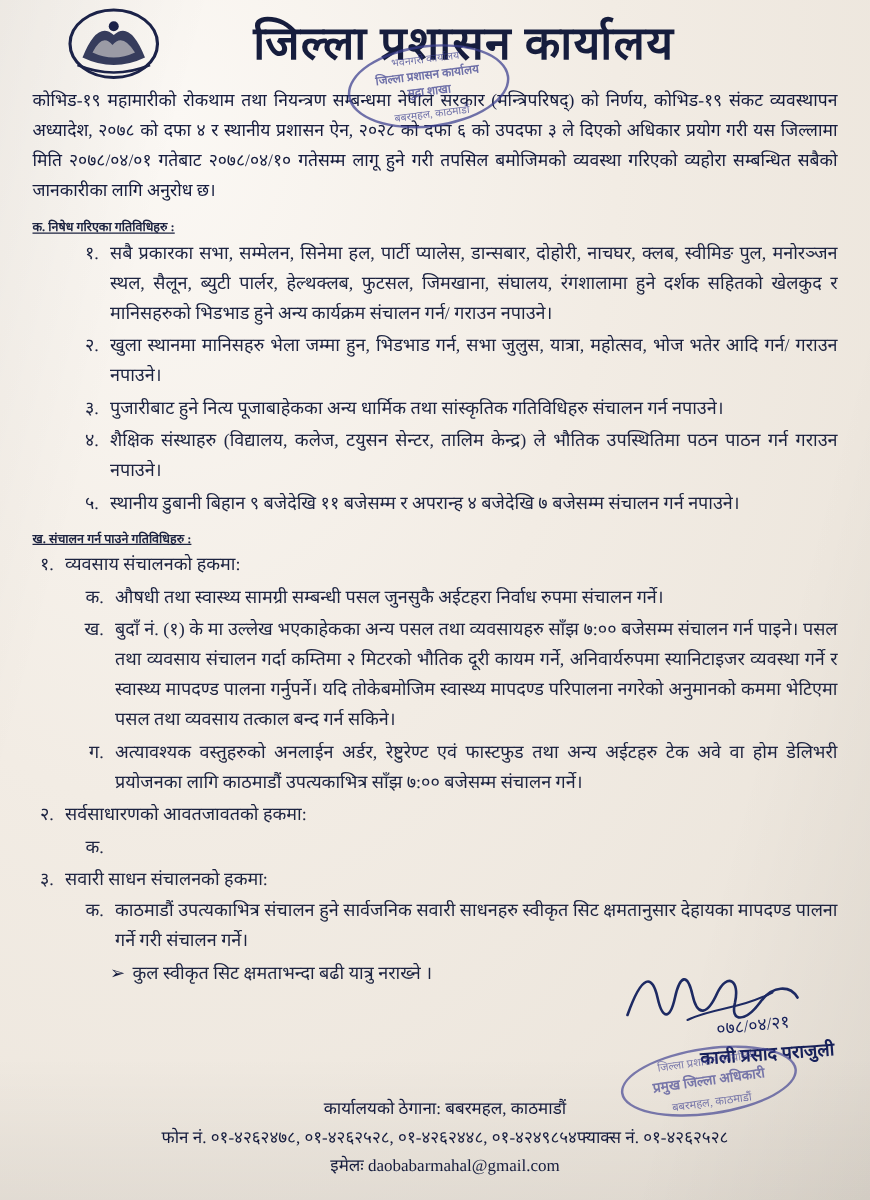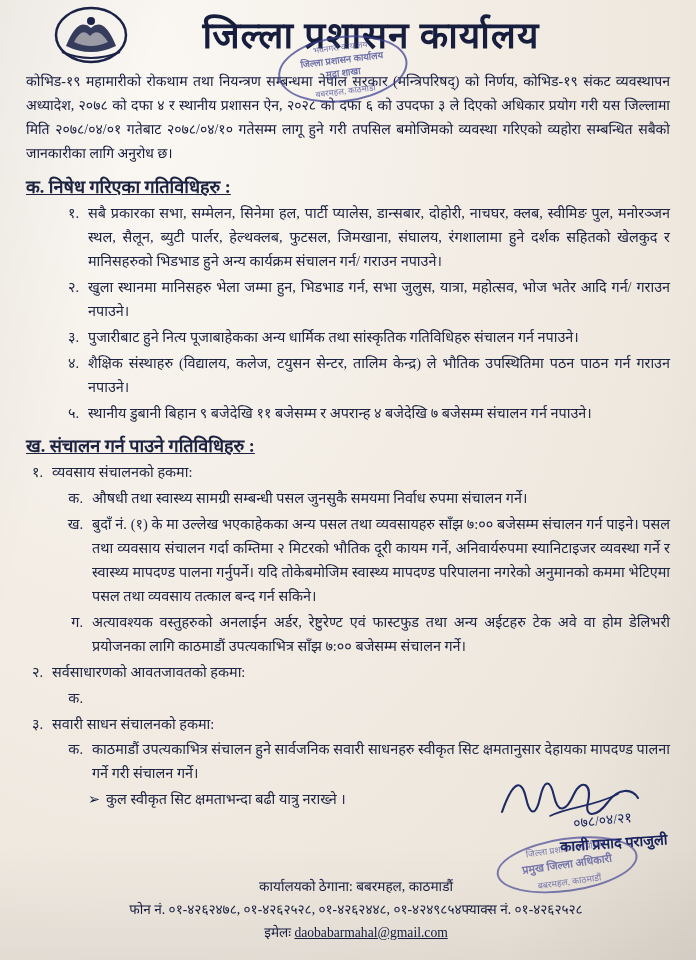--- a/index.html
+++ b/index.html
@@ -94,21 +94,21 @@
 
   .para {
     font-size: 14px;
     line-height: 1.72;
     text-align: justify;
     margin: 0 0 8px 0;
     color: #141b3d;
   }
 
   .sec-head {
-    font-size: 18px;
+    font-size: 10px;
     font-weight: bold;
     text-decoration: underline;
     margin: 8px 0 4px 0;
   }
 
   
   .list {
     margin: 0;
     padding: 0;
     list-style: none;
@@ -206,21 +206,21 @@
   
   .footer {
     position: absolute;
     left: 16px; right: 0;
     bottom: 16px;
     text-align: center;
     font-size: 13.6px;
     line-height: 1.7;
     color: #141b3d;
   }
-  .footer .email { text-decoration: underline; }
+  .footer .email { }
   .footer-line { white-space: nowrap; }
 </style>
 </head>
 <body>
 
 <div class="page">
   <div class="paper-shade"></div>
 
   <div class="content">
 
@@ -273,21 +273,21 @@
     </div>
 
     <div class="sec-head">ख. संचालन गर्न पाउने गतिविधिहरु :</div>
 
     <div class="li">
       <span class="num">१.</span>
       <span class="txt">व्यवसाय संचालनको हकमा:</span>
     </div>
     <div class="li deep">
       <span class="num letter">क.</span>
-      <span class="txt">औषधी तथा स्वास्थ्य सामग्री सम्बन्धी पसल जुनसुकै समयमा निर्वाध रुपमा संचालन गर्ने।</span>
+      <span class="txt">औषधी तथा स्वास्थ्य सामग्री सम्बन्धी पसल जुनसुकै अईटहरा निर्वाध रुपमा संचालन गर्ने।</span>
     </div>
     <div class="li deep">
       <span class="num letter">ख.</span>
       <span class="txt">बुदाँ नं. (१) के मा उल्लेख भएकाहेकका अन्य पसल तथा व्यवसायहरु साँझ ७:०० बजेसम्म संचालन गर्न पाइने। पसल तथा व्यवसाय संचालन गर्दा कम्तिमा २ मिटरको भौतिक दूरी कायम गर्ने, अनिवार्यरुपमा स्यानिटाइजर व्यवस्था गर्ने र स्वास्थ्य मापदण्ड पालना गर्नुपर्ने। यदि तोकेबमोजिम स्वास्थ्य मापदण्ड परिपालना नगरेको अनुमानको कममा भेटिएमा पसल तथा व्यवसाय तत्काल बन्द गर्न सकिने।</span>
     </div>
     <div class="li deep">
       <span class="num letter">ग.</span>
       <span class="txt">अत्यावश्यक वस्तुहरुको अनलाईन अर्डर, रेष्टुरेण्ट एवं फास्टफुड तथा अन्य अईटहरु टेक अवे वा होम डेलिभरी प्रयोजनका लागि काठमाडौं उपत्यकाभित्र साँझ ७:०० बजेसम्म संचालन गर्ने।</span>
     </div>
 

